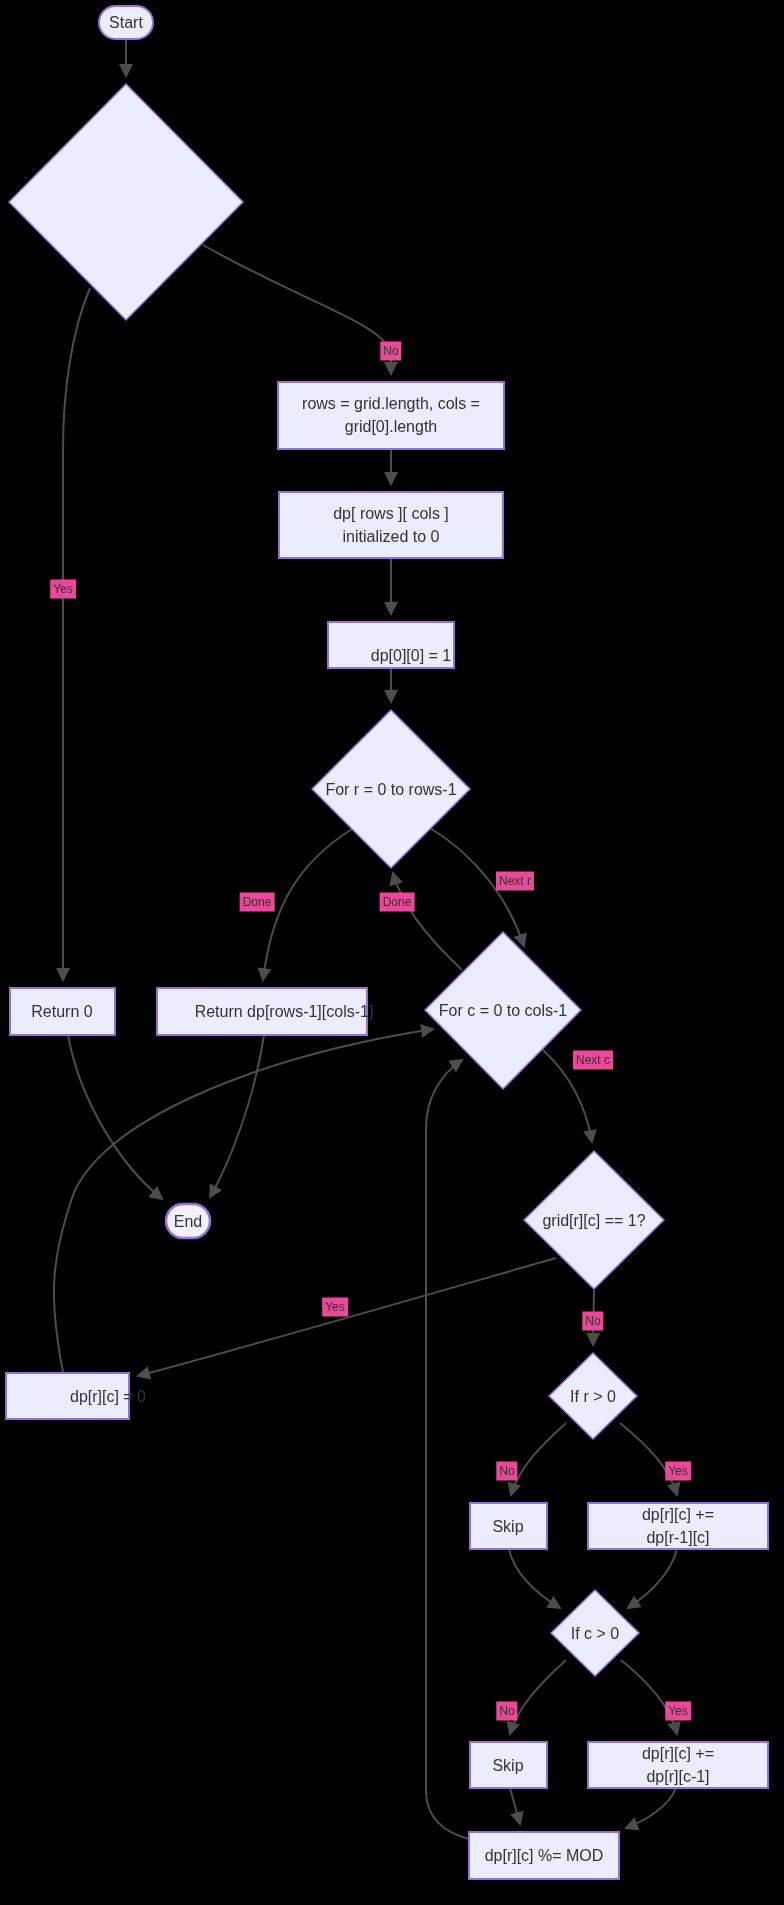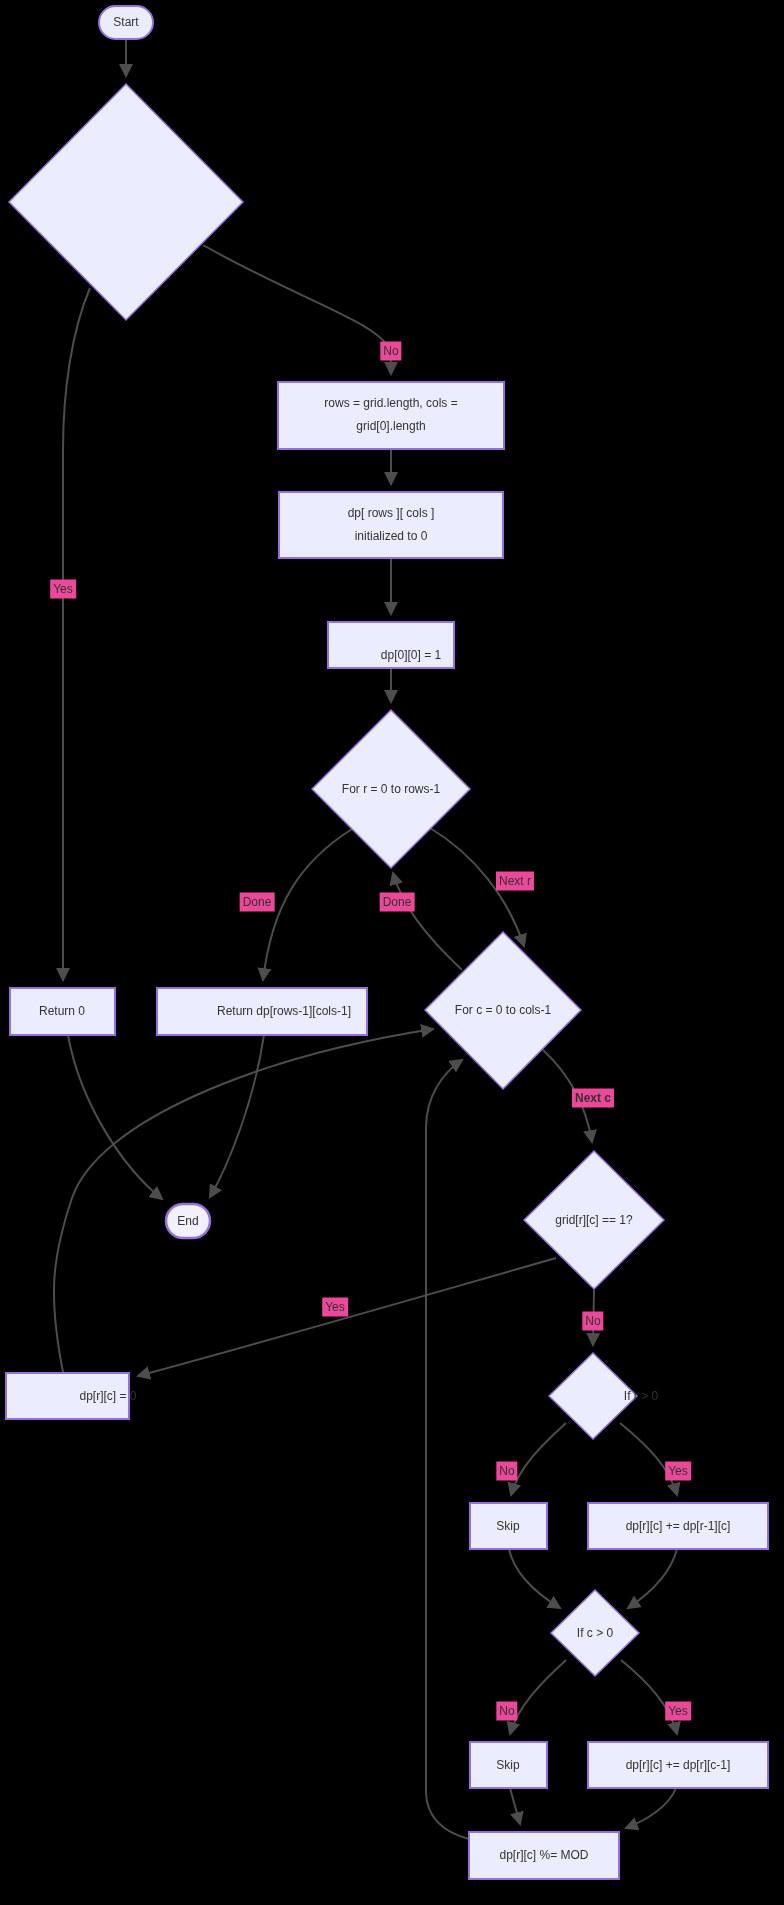--- a/index.html
+++ b/index.html
@@ -17,21 +17,21 @@
   }
   svg.layer {
     position: absolute;
     left: 0; top: 0;
     width: 784px; height: 1905px;
   }
   .node-label {
     position: absolute;
     transform: translate(-50%, -50%);
     color: #333333;
-    font-size: 12px;
+    font-size: 16px;
     line-height: 23px;
     text-align: center;
     white-space: pre-line;
     pointer-events: none;
   }
   .edge-label {
     position: absolute;
     transform: translate(-50%, -50%);
     background: #ec4899;
     color: #333333;
@@ -116,34 +116,34 @@
   <div class="node-label" style="left:391px; top:525px; width:220px;">dp[ rows ][ cols ]
 initialized to 0</div>
   <div class="node-label" style="left:391px; top:655px;margin-left:20px;">dp[0][0] = 1</div>
   <div class="node-label" style="left:391px; top:789px; width:200px;">For r = 0 to rows-1</div>
   <div class="node-label" style="left:62px; top:1011px;">Return 0</div>
   <div class="node-label" style="left:246px; top:1011px;margin-left:38px;">Return dp[rows-1][cols-1]</div>
   <div class="node-label" style="left:503px; top:1010px; width:180px;">For c = 0 to cols-1</div>
   <div class="node-label" style="left:188px; top:1221px;">End</div>
   <div class="node-label" style="left:594px; top:1220px; width:160px;">grid[r][c] == 1?</div>
   <div class="node-label" style="left:67px; top:1396px;margin-left:41px;">dp[r][c] = 0</div>
-  <div class="node-label" style="left:593px; top:1396px;margin-left:48px;">If r &gt; 0</div>
+  <div class="node-label" style="left:593px; top:1396px;">If r &gt; 0</div>
   <div class="node-label" style="left:508px; top:1526px;">Skip</div>
   <div class="node-label" style="left:678px; top:1526px;">dp[r][c] += dp[r-1][c]</div>
   <div class="node-label" style="left:595px; top:1633px;">If c &gt; 0</div>
   <div class="node-label" style="left:508px; top:1765px;">Skip</div>
   <div class="node-label" style="left:678px; top:1765px;">dp[r][c] += dp[r][c-1]</div>
   <div class="node-label" style="left:544px; top:1855px;">dp[r][c] %= MOD</div>
 
   <div class="edge-label" style="left:391px; top:351px;">No</div>
   <div class="edge-label" style="left:63px; top:589px;">Yes</div>
   <div class="edge-label" style="left:257px; top:902px;">Done</div>
   <div class="edge-label" style="left:515px; top:881px;">Next r</div>
   <div class="edge-label" style="left:397px; top:902px;">Done</div>
-  <div class="edge-label" style="left:593px; top:1098px;font-weight:bold;">Next c</div>
+  <div class="edge-label" style="left:593px; top:1060px;">Next c</div>
   <div class="edge-label" style="left:593px; top:1321px;">No</div>
   <div class="edge-label" style="left:335px; top:1307px;">Yes</div>
   <div class="edge-label" style="left:507px; top:1471px;">No</div>
   <div class="edge-label" style="left:678px; top:1471px;">Yes</div>
   <div class="edge-label" style="left:507px; top:1711px;">No</div>
   <div class="edge-label" style="left:678px; top:1711px;">Yes</div>
 
 </div>
 
 </body></html>

